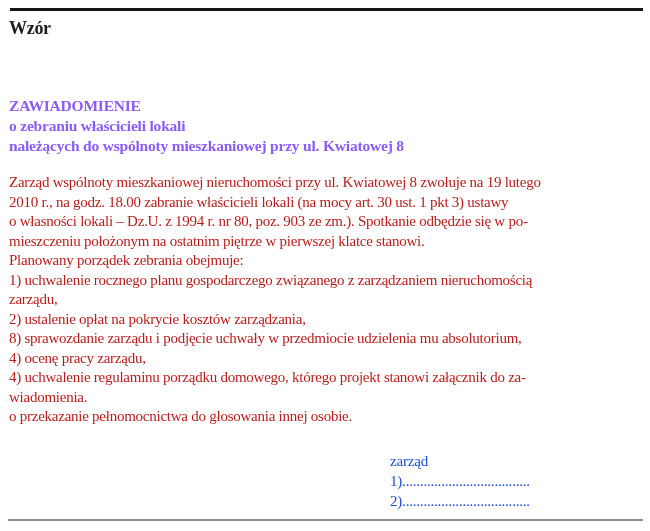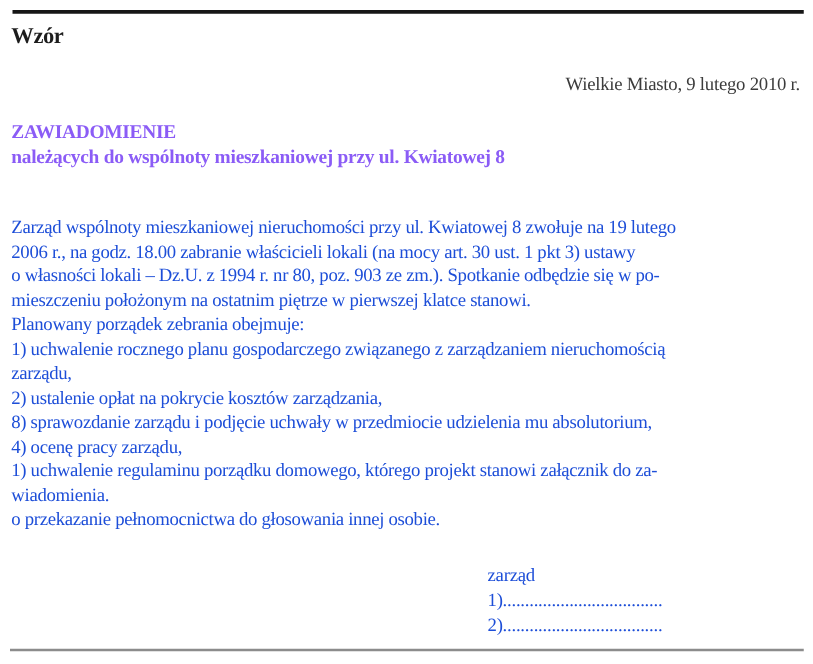--- a/index.html
+++ b/index.html
@@ -42,21 +42,21 @@
     letter-spacing: -0.2px;
     color: #8b5cf6;
     white-space: nowrap;
   }
   .body-block {
     position: absolute;
     left: 9px; top: 173px;
     font-size: 15px;
     line-height: 19.5px;
     letter-spacing: -0.25px;
-    color: #1d4ed8;
+    color: #b91c1c;
     white-space: nowrap;
   }
   .signature-block {
     position: absolute;
     left: 390px; top: 451px;
     font-size: 15px;
     line-height: 20px;
     letter-spacing: -0.2px;
     color: #1d4ed8;
     white-space: nowrap;
@@ -70,39 +70,39 @@
 </style>
 </head>
 <body>
 
 <div class="page">
 
   <div class="rule-top"></div>
 
   <h1 class="wzor">Wzór</h1>
 
-  <div class="dateline">Wielkie Miasto, 9 lutego 2010 r.</div>
 
   <div class="title-block">
     <div>ZAWIADOMIENIE</div>
+    <div>o zebraniu właścicieli lokali</div>
     <div>należących do wspólnoty mieszkaniowej przy ul. Kwiatowej 8</div>
   </div>
 
   <div class="body-block">
     <div>Zarząd wspólnoty mieszkaniowej nieruchomości przy ul. Kwiatowej 8 zwołuje na 19 lutego</div>
-    <div>2006 r., na godz. 18.00 zabranie właścicieli lokali (na mocy art. 30 ust. 1 pkt 3) ustawy</div>
+    <div>2010 r., na godz. 18.00 zabranie właścicieli lokali (na mocy art. 30 ust. 1 pkt 3) ustawy</div>
     <div>o własności lokali – Dz.U. z 1994 r. nr 80, poz. 903 ze zm.). Spotkanie odbędzie się w po-</div>
     <div>mieszczeniu położonym na ostatnim piętrze w pierwszej klatce stanowi.</div>
     <div>Planowany porządek zebrania obejmuje:</div>
     <div>1) uchwalenie rocznego planu gospodarczego związanego z zarządzaniem nieruchomością</div>
     <div>zarządu,</div>
     <div>2) ustalenie opłat na pokrycie kosztów zarządzania,</div>
     <div>8) sprawozdanie zarządu i podjęcie uchwały w przedmiocie udzielenia mu absolutorium,</div>
     <div>4) ocenę pracy zarządu,</div>
-    <div>1) uchwalenie regulaminu porządku domowego, którego projekt stanowi załącznik do za-</div>
+    <div>4) uchwalenie regulaminu porządku domowego, którego projekt stanowi załącznik do za-</div>
     <div>wiadomienia.</div>
     <div>o przekazanie pełnomocnictwa do głosowania innej osobie.</div>
   </div>
 
   <div class="signature-block">
     <div>zarząd</div>
     <div>1)....................................</div>
     <div>2)....................................</div>
   </div>
 

